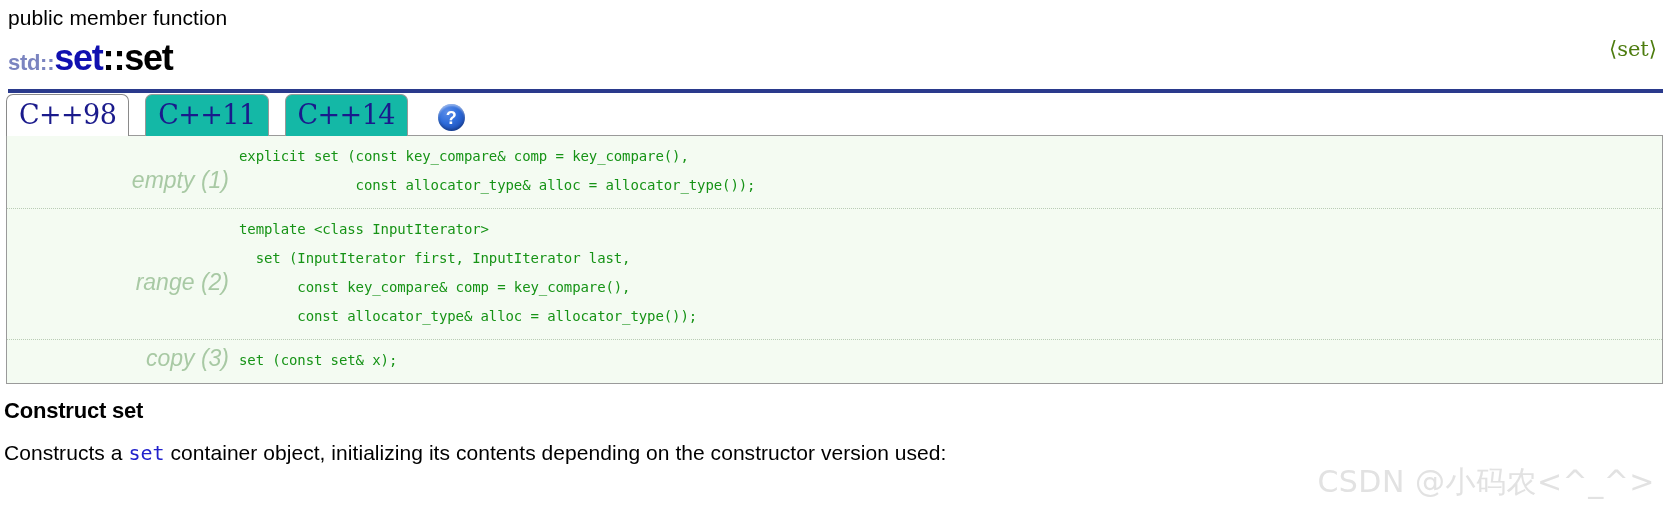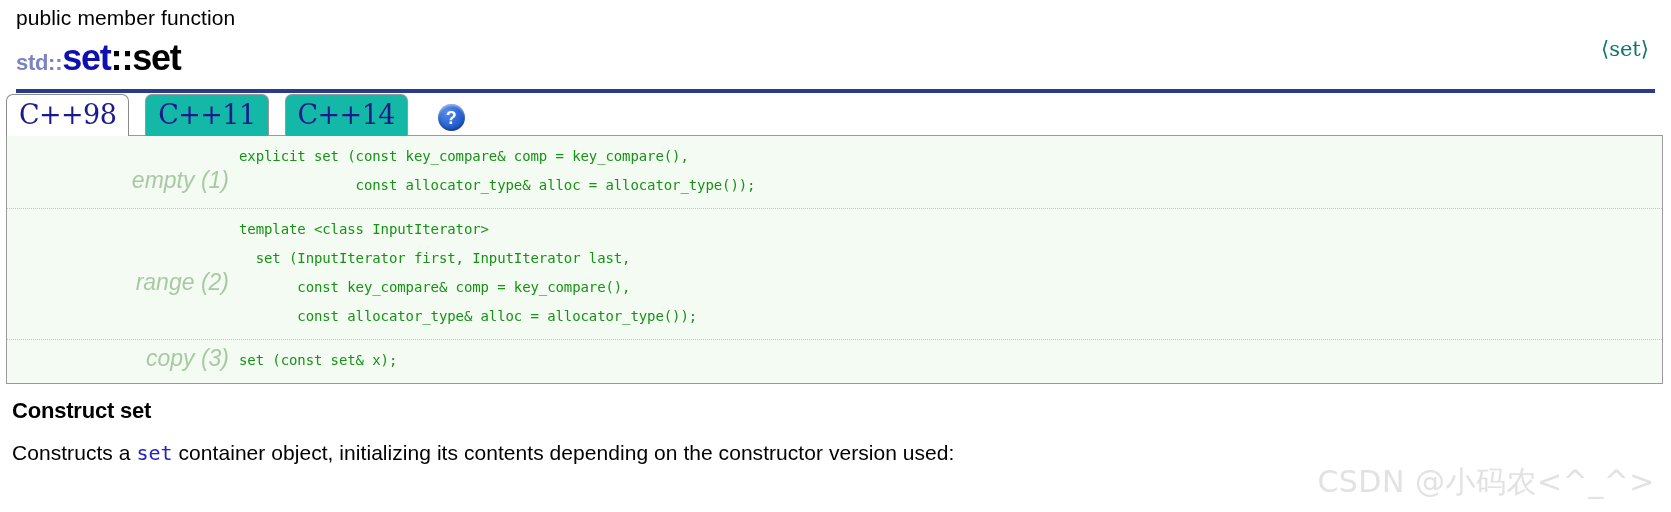--- a/index.html
+++ b/index.html
@@ -12,21 +12,21 @@
     background: #ffffff;
     font-family: "Liberation Sans", sans-serif;
     color: #000000;
     overflow: hidden;
     position: relative;
   }
 
   
   .page-head {
     position: relative;
-    padding: 0 16px;
+    padding: 0 8px;
   }
   .kind-line {
     font-size: 21px;
     line-height: 30px;
     color: #000;
     padding-top: 3px;
     letter-spacing: 0.1px;
   }
   .title-row {
     display: flex;
@@ -59,21 +59,21 @@
   }
   .title .member {
     font-size: 36px;
     font-weight: bold;
     color: #000000;
     letter-spacing: -1.2px;
   }
   .header-file {
     font-family: "DejaVu Serif", "Liberation Serif", serif;
     font-size: 21px;
-    color: #0f766e;
+    color: #4d7c0f;
     padding-right: 6px;
     position: relative;
     top: -14px;
   }
 
   .rule {
     height: 4px;
     background: #2a3a8c;
     margin: 10px 0 0 0;
   }
@@ -161,21 +161,21 @@
     font-size: 14px;
     line-height: 29px;
     color: #169316;
     white-space: pre;
     padding: 4px 0 6px 0;
     letter-spacing: -0.1px;
   }
 
   
   .section {
-    padding: 0 12px;
+    padding: 0 4px;
   }
   .section-title {
     font-size: 22px;
     font-weight: bold;
     color: #000;
     margin-top: 14px;
     letter-spacing: -0.2px;
   }
   .section-para {
     font-size: 21px;

